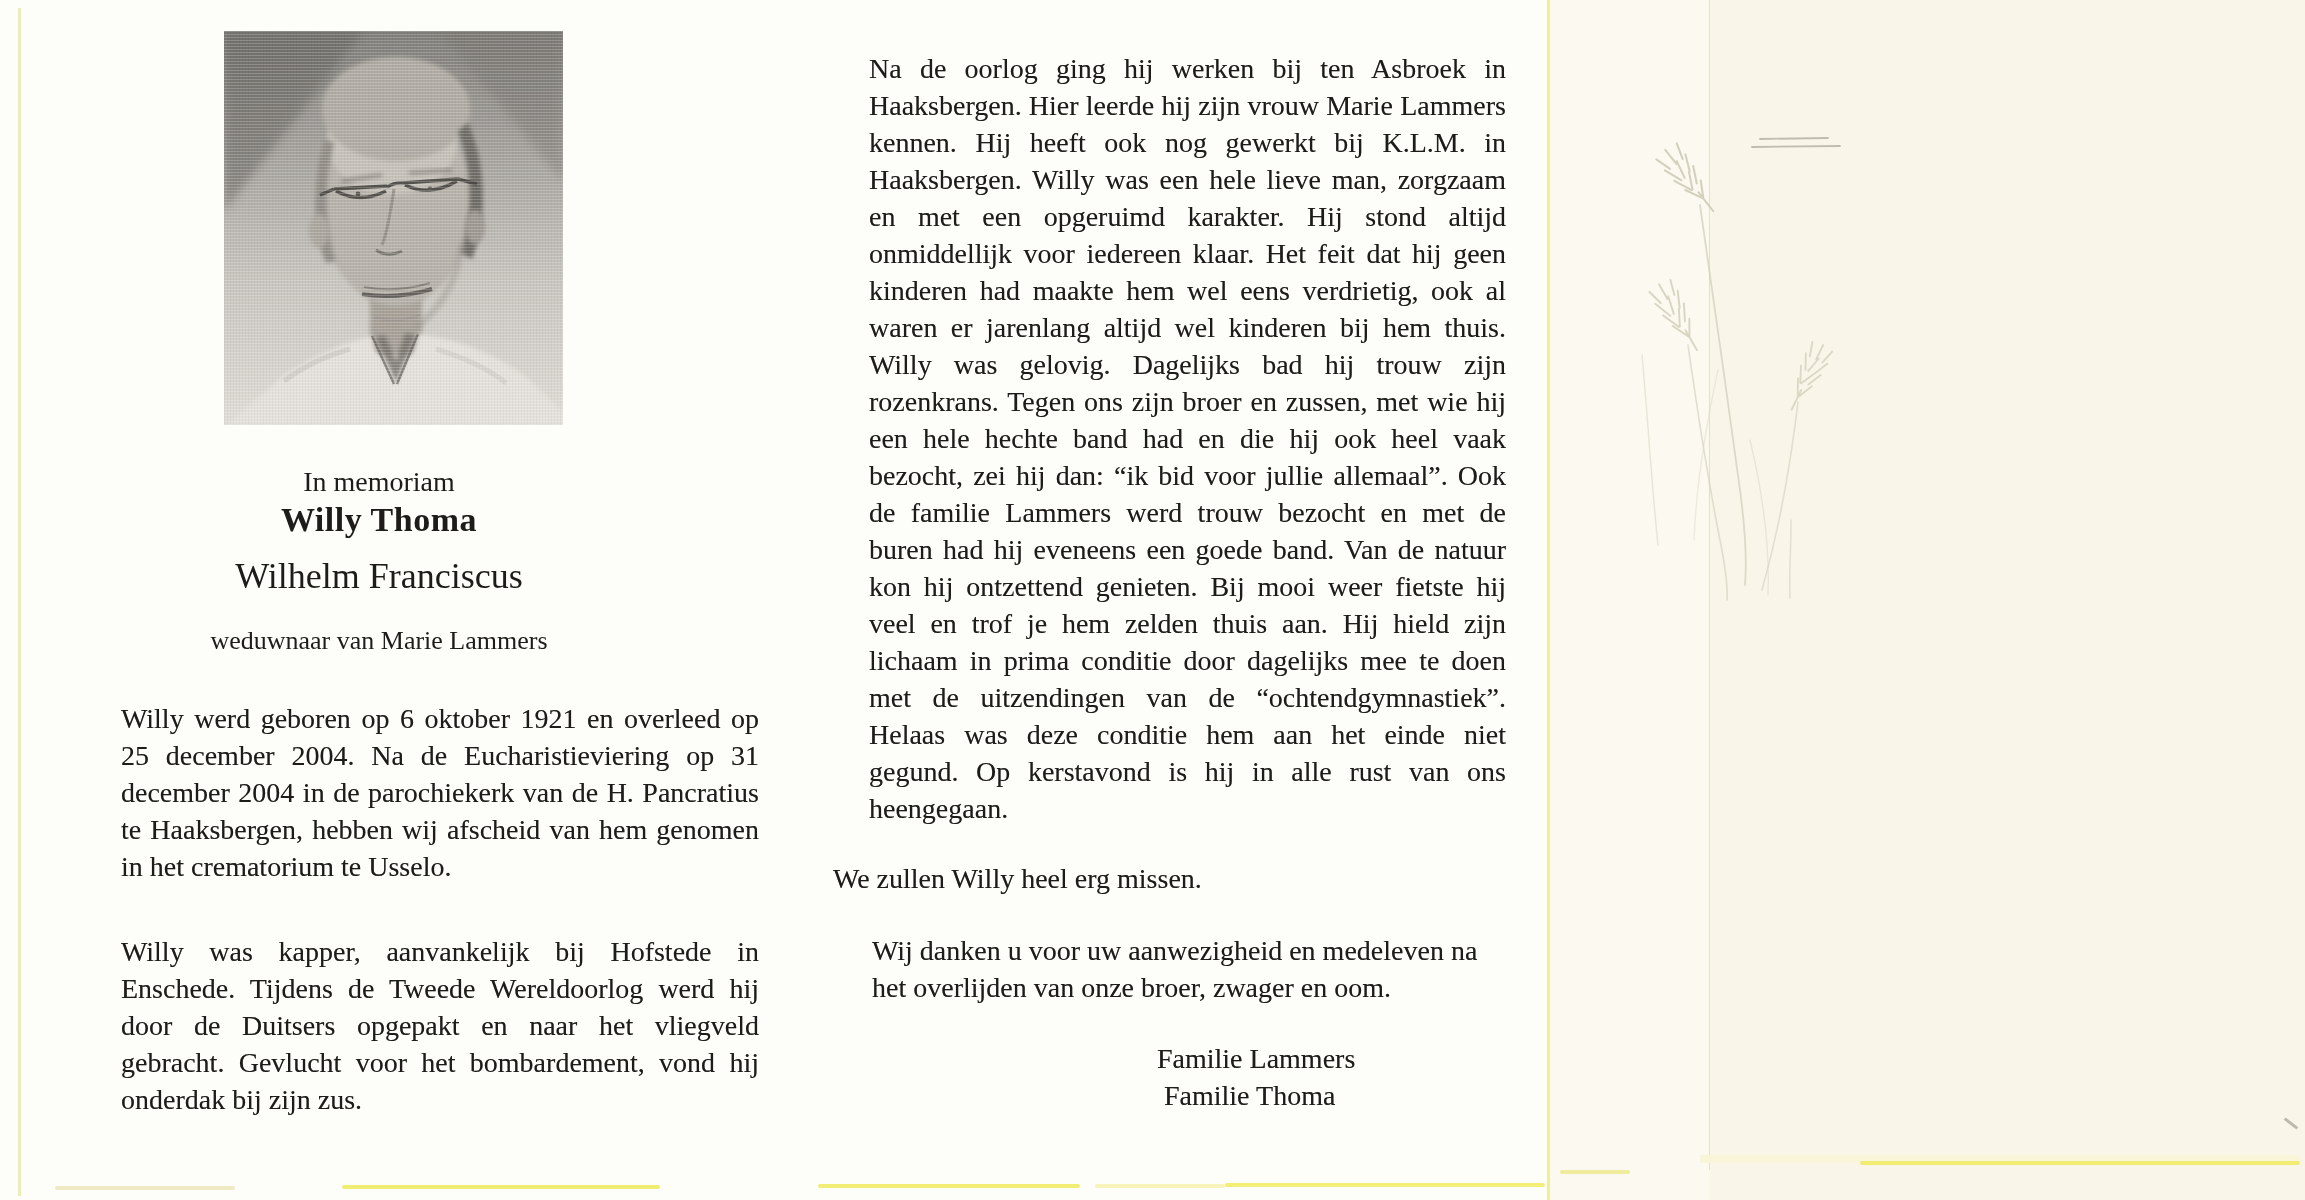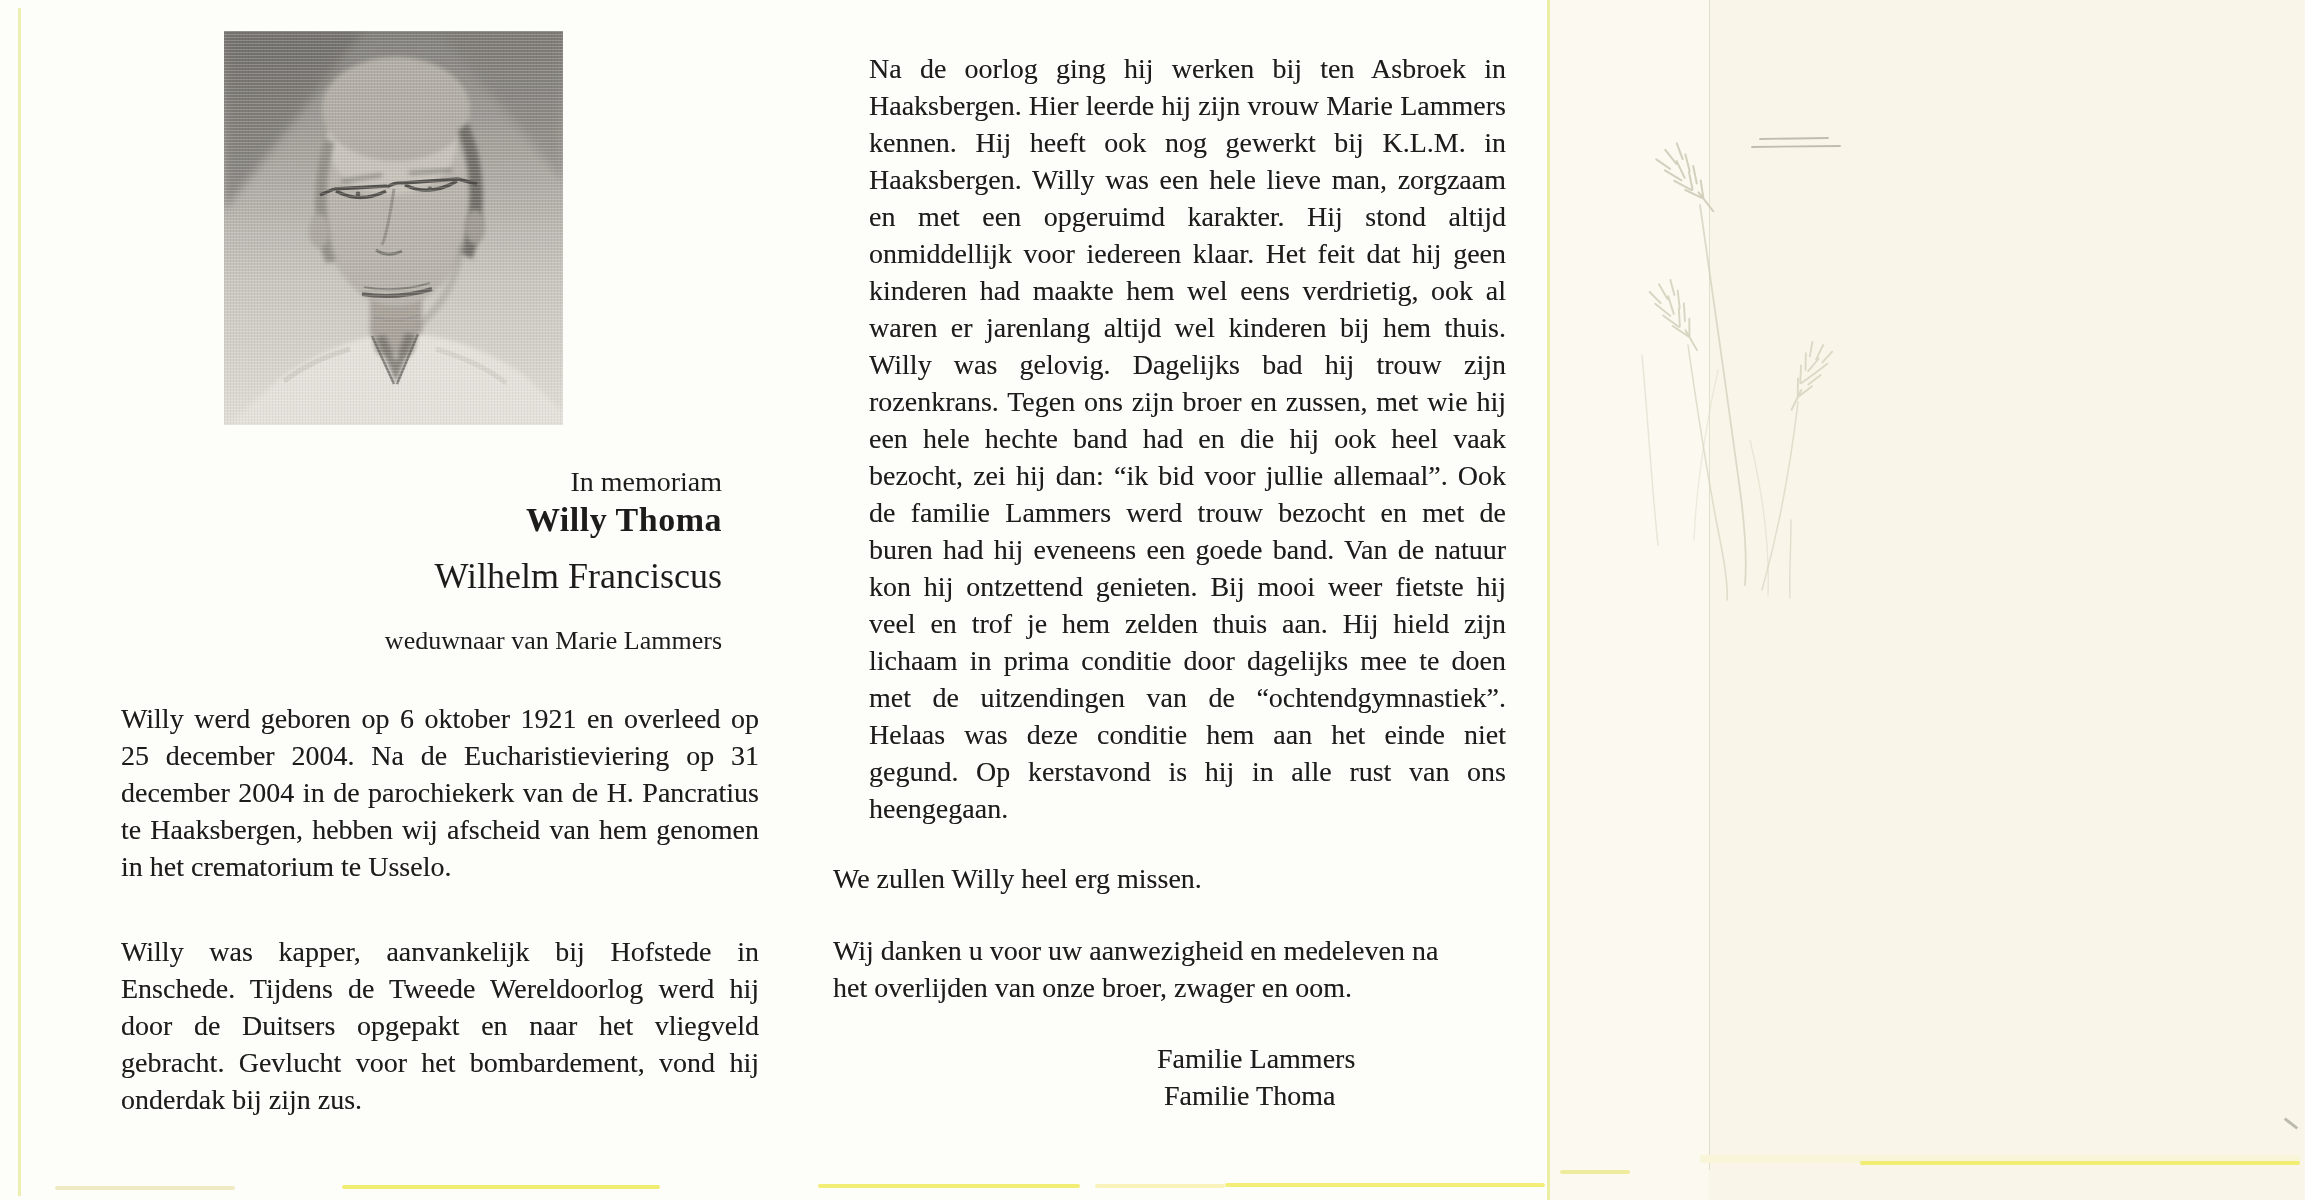--- a/index.html
+++ b/index.html
@@ -11,35 +11,35 @@
   }
   .abs{position:absolute;}
   
   .photo-wrap{left:224px;top:31px;width:339px;height:394px;filter:contrast(.93) brightness(1.02);}
   .photo-wrap svg{display:block;}
   .photo-scanlines{left:224px;top:31px;width:339px;height:394px;pointer-events:none;
     background:
       repeating-linear-gradient(180deg, rgba(255,255,255,.20) 0 1px, rgba(0,0,0,0) 1px 3px),
       repeating-linear-gradient(90deg, rgba(0,0,0,.045) 0 1px, rgba(0,0,0,0) 1px 3px);
   }
-  .hdr{left:92px;width:630px;text-align:right;line-height:1.15;}
+  .hdr{left:64px;width:630px;text-align:center;line-height:1.15;}
   .memoriam{top:466px;font-size:28px;}
   .deceased-name{top:500px;font-size:34px;font-weight:bold;letter-spacing:.5px;}
   .birth-name{top:556px;font-size:36px;}
   .relation{top:626px;font-size:26px;}
   .para{left:80px;width:638px;font-size:28px;line-height:37px;text-align:justify;
     text-shadow:0 0 .4px rgba(30,28,26,.4);margin-left:41px;}
   .para1{top:700px;}
   .para2{top:933px;}
   
   .mid{left:833px;width:637px;font-size:28px;line-height:37px;
     text-shadow:0 0 .4px rgba(30,28,26,.4);}
   .mid-body{top:50px;text-align:justify;margin-left:36px;}
   .farewell{top:860px;text-align:left;}
-  .thanks{top:932px;text-align:left;}
+  .thanks{top:932px;text-align:left;margin-left:39px;}
   .signatures{top:1040px;left:1157px;width:320px;font-size:28px;line-height:37px;
     text-shadow:0 0 .4px rgba(30,28,26,.4);}
   .signature-line.first{padding-left:7px;}
   
   .edge-line-left{left:18px;top:8px;width:3px;height:1188px;background:#e9eda6;opacity:.9;}
   .fold-line{left:1547px;top:0;width:3px;height:1200px;background:#e9ee9e;opacity:.95;}
   .bottom-seg{height:4px;border-radius:2px;}
   .seg1{left:55px;top:1186px;width:180px;background:#efe9c4;}
   .seg2{left:342px;top:1185px;width:318px;background:#f1ec72;}
   .seg3{left:818px;top:1184px;width:262px;background:#f2ed74;}

